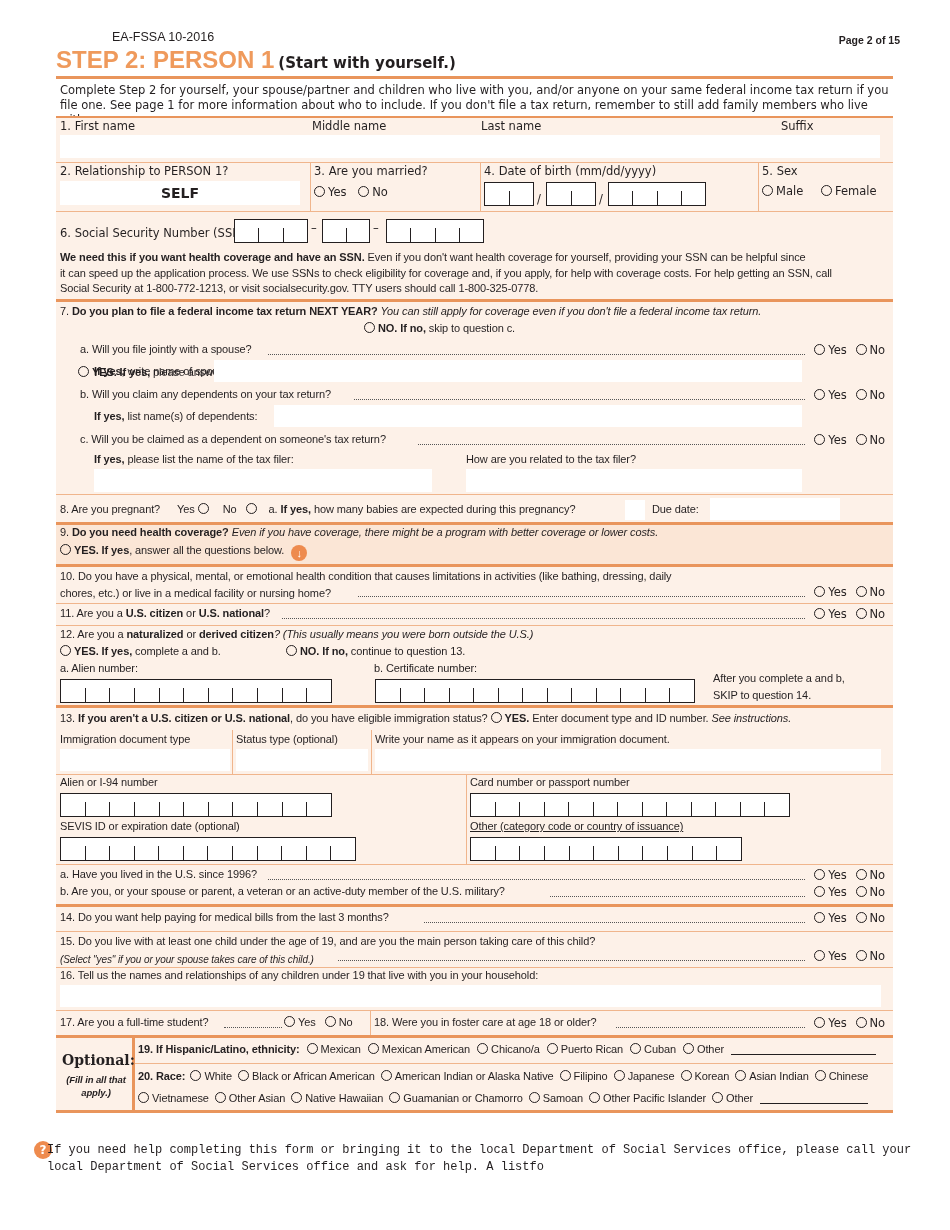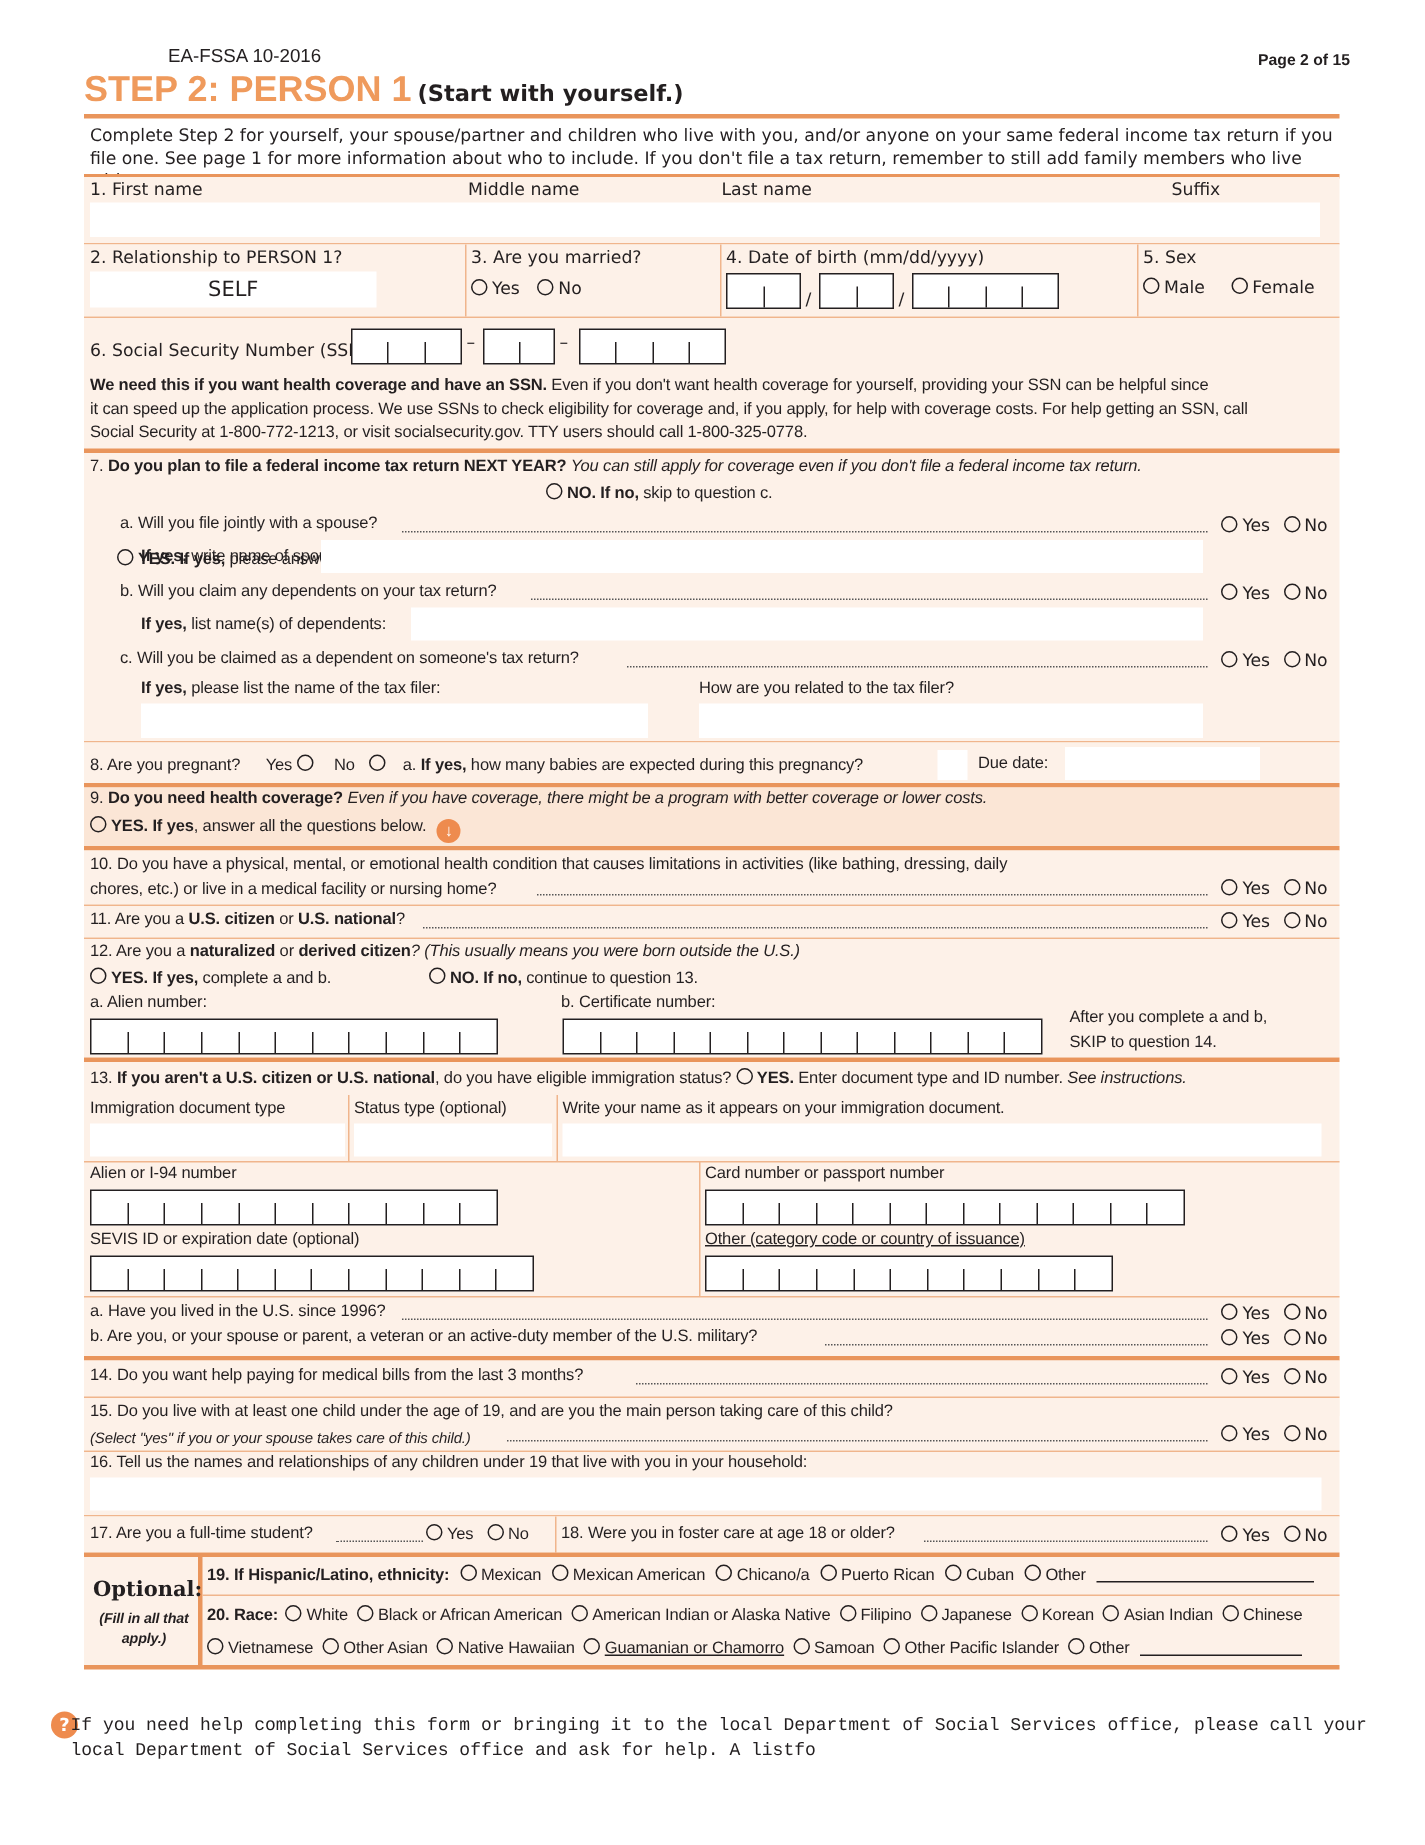--- a/index.html
+++ b/index.html
@@ -57,21 +57,21 @@
   <input class="field" style="left: 254px; top: 55px; width: 170px; height: 23px; border: none;" value="">
   <input class="field" style="left: 424px; top: 55px; width: 300px; height: 23px; border: none;" value="">
   <input class="field" style="left: 724px; top: 55px; width: 100px; height: 23px; border: none;" value="">
   <div class="hline" style="top:82px;"></div>
 
   <div class="band" style="top:83px;height:48px;"></div>
   <div class="vline" style="left:254px;top:83px;height:48px;"></div>
   <div class="vline" style="left:424px;top:83px;height:48px;"></div>
   <div class="vline" style="left:702px;top:83px;height:48px;"></div>
   <div class="t" style="left:4px;top:84px;">2. Relationship to PERSON 1?</div>
-  <div class="field" style="left:4px;top:101px;width:191px;height:24px;font-weight:normal;font-size:14px;text-align:center;line-height:24px;">SELF</div>
+  <div class="field" style="left:4px;top:101px;width:240px;height:24px;font-weight:bold;font-size:14px;text-align:center;line-height:24px;">SELF</div>
   <div class="t" style="left:258px;top:84px;">3. Are you married?</div>
   <div class="t" style="left:258px;top:105px;">
     <span class="radio"></span><span>Yes</span>
     <span class="radio" style="margin-left:8px;"></span><span>No</span>
   </div>
   <div class="t" style="left:428px;top:84px;">4. Date of birth (mm/dd/yyyy)</div>
   <div class="cells" style="left:428px;top:102px;width:50px;">
       <div class="c"></div>
       <div class="c"></div>
     </div>
@@ -346,21 +346,21 @@
     <span style="margin-left:3px;"><span class="radio"></span><span>Filipino</span></span>
     <span style="margin-left:3px;margin-top:24px;"><span class="radio"></span><span>Japanese</span></span>
     <span style="margin-left:3px;"><span class="radio"></span><span>Korean</span></span>
     <span style="margin-left:3px;"><span class="radio"></span><span>Asian Indian</span></span>
     <span style="margin-left:3px;"><span class="radio"></span><span>Chinese</span></span>
   </div>
   <div class="t cond" style="left:82px;top:1012px;">
     <span><span class="radio"></span><span>Vietnamese</span></span>
     <span style="margin-left:3px;"><span class="radio"></span><span>Other Asian</span></span>
     <span style="margin-left:3px;"><span class="radio"></span><span>Native Hawaiian</span></span>
-    <span style="margin-left:3px;text-decoration:underline;"><span class="radio"></span><span>Guamanian or Chamorro</span></span>
+    <span style="margin-left:3px;"><span class="radio"></span><span>Guamanian or Chamorro</span></span>
     <span style="margin-left:3px;"><span class="radio"></span><span>Samoan</span></span>
     <span style="margin-left:3px;"><span class="radio"></span><span>Other Pacific Islander</span></span>
     <span style="margin-left:3px;"><span class="radio"></span><span>Other</span></span>
     <span class="underline" style="width:108px;margin-left:4px;"></span>
   </div>
   <div class="hline thick" style="top:1030px;"></div>
 </div>
 
 <div class="abs help">?</div>
 <div class="abs help-text"><span>If you need help completing this form or bringing it to the local Department of Social Services office, please call your local Department of Social Services office and ask for help. A listfo</span><br></div>

